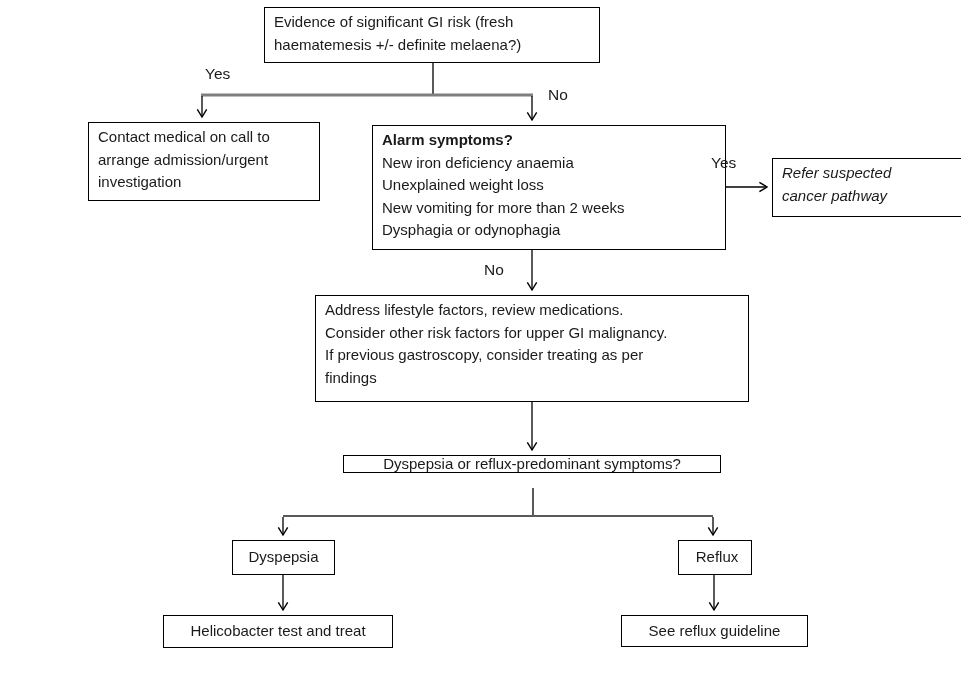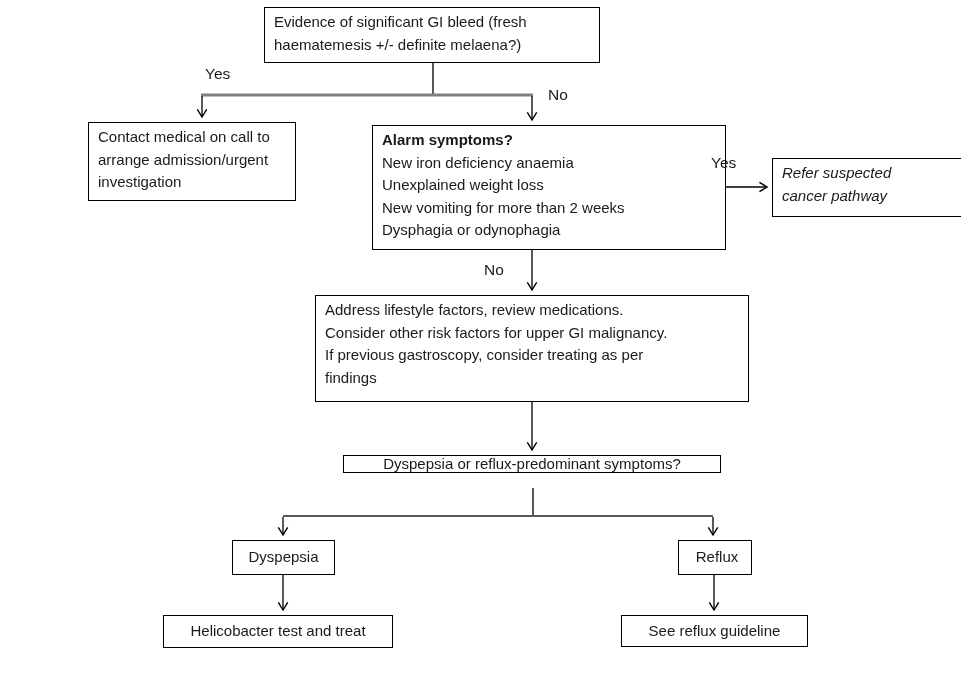--- a/index.html
+++ b/index.html
@@ -38,21 +38,21 @@
   .edge-label {
     position: absolute;
     font-size: 15.5px;
     line-height: 20px;
     white-space: nowrap;
   }
   .bold { font-weight: bold; }
 
   
   #gi-bleed        { left: 264px; top: 7px;   width: 336px; height: 56px; }
-  #contact-medical { left: 88px;  top: 122px; width: 208px; height: 79px; }
+  #contact-medical { left: 88px;  top: 122px; width: 232px; height: 79px; }
   #alarm           { left: 372px; top: 125px; width: 354px; height: 125px; white-space: normal; }
   #alarm .alarm-line { white-space: nowrap; }
   #refer-cancer    { left: 772px; top: 158px; width: 200px; height: 59px; font-style: italic; }
   #address         { left: 315px; top: 295px; width: 434px; height: 107px; }
   #question        { left: 343px; top: 455px; width: 378px; height: 18px; }
   #dyspepsia       { left: 232px; top: 540px; width: 103px; height: 35px; }
   #reflux          { left: 678px; top: 540px; width: 74px;  height: 35px; padding-left: 8px; }
   #helicobacter    { left: 163px; top: 615px; width: 230px; height: 33px; }
   #see-reflux      { left: 621px; top: 615px; width: 187px; height: 32px; }
 
@@ -94,21 +94,21 @@
 
     <line x1="283" y1="517" x2="283" y2="535" stroke="#000000" stroke-width="1.3" marker-end="url(#arrowhead)"></line>
 
     <line x1="713" y1="517" x2="713" y2="535" stroke="#000000" stroke-width="1.3" marker-end="url(#arrowhead)"></line>
 
     <line x1="283" y1="575" x2="283" y2="610" stroke="#000000" stroke-width="1.3" marker-end="url(#arrowhead)"></line>
 
     <line x1="714" y1="575" x2="714" y2="610" stroke="#000000" stroke-width="1.3" marker-end="url(#arrowhead)"></line>
   </svg>
 
-  <div class="box" id="gi-bleed">Evidence of significant GI bleed (fresh
+  <div class="box" id="gi-bleed">Evidence of significant GI risk (fresh
 haematemesis +/- definite melaena?)</div>
 
   <div class="edge-label" id="label-yes-left">Yes</div>
 
   <div class="edge-label" id="label-no-right">No</div>
 
   <div class="box" id="contact-medical">Contact medical on call to
 arrange admission/urgent
 investigation</div>
 

